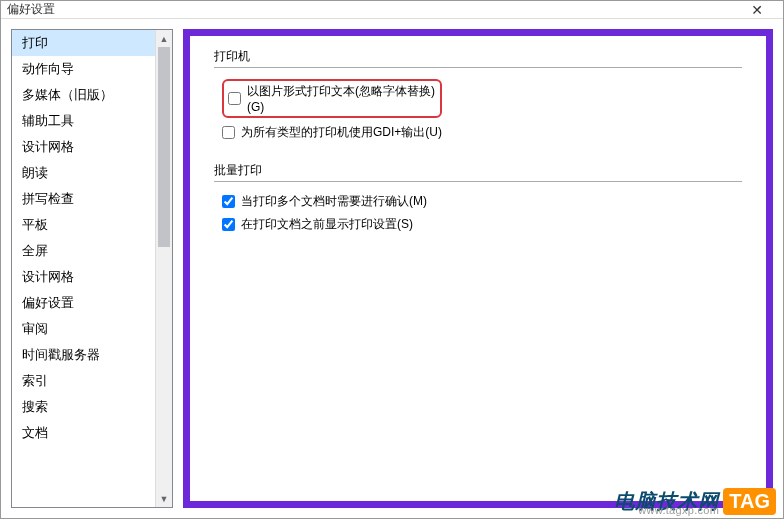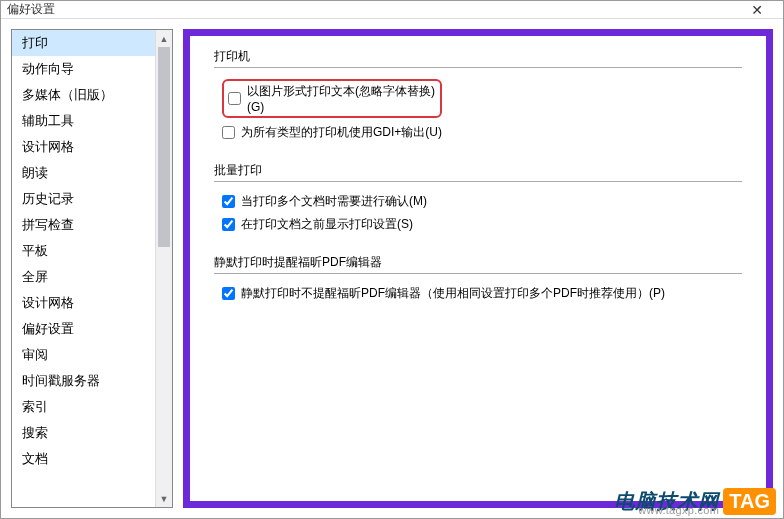--- a/index.html
+++ b/index.html
@@ -195,21 +195,20 @@
   <div class="body">
     <div class="sidebar-wrap">
       <div class="sidebar">
         <div class="sidebar-list">
           <div class="sidebar-item selected">打印</div>
           <div class="sidebar-item">动作向导</div>
           <div class="sidebar-item">多媒体（旧版）</div>
           <div class="sidebar-item">辅助工具</div>
           <div class="sidebar-item">设计网格</div>
           <div class="sidebar-item">朗读</div>
-          <div class="sidebar-item">历史记录</div>
           <div class="sidebar-item">拼写检查</div>
           <div class="sidebar-item">平板</div>
           <div class="sidebar-item">全屏</div>
           <div class="sidebar-item">设计网格</div>
           <div class="sidebar-item">偏好设置</div>
           <div class="sidebar-item">审阅</div>
           <div class="sidebar-item">时间戳服务器</div>
           <div class="sidebar-item">索引</div>
           <div class="sidebar-item">搜索</div>
           <div class="sidebar-item">文档</div>
@@ -248,28 +247,20 @@
         <div class="check-row">
           <input type="checkbox" checked="" style="">
           <span class="label">当打印多个文档时需要进行确认(M)</span>
         </div>
         <div class="check-row">
           <input type="checkbox" checked="" style="">
           <span class="label">在打印文档之前显示打印设置(S)</span>
         </div>
       </div>
 
-      <div class="group">
-        <div class="group-label">静默打印时提醒福昕PDF编辑器</div>
-        <hr class="group-divider">
-        <div class="check-row">
-          <input type="checkbox" checked="" style="">
-          <span class="label">静默打印时不提醒福昕PDF编辑器（使用相同设置打印多个PDF时推荐使用）(P)</span>
-        </div>
-      </div>
 
     </div>
   </div>
 </div>
 
 <div class="watermark">
   <span class="cn">电脑技术网</span>
   <span class="tag">TAG</span>
   <span class="url">www.tagxp.com</span>
 </div>

